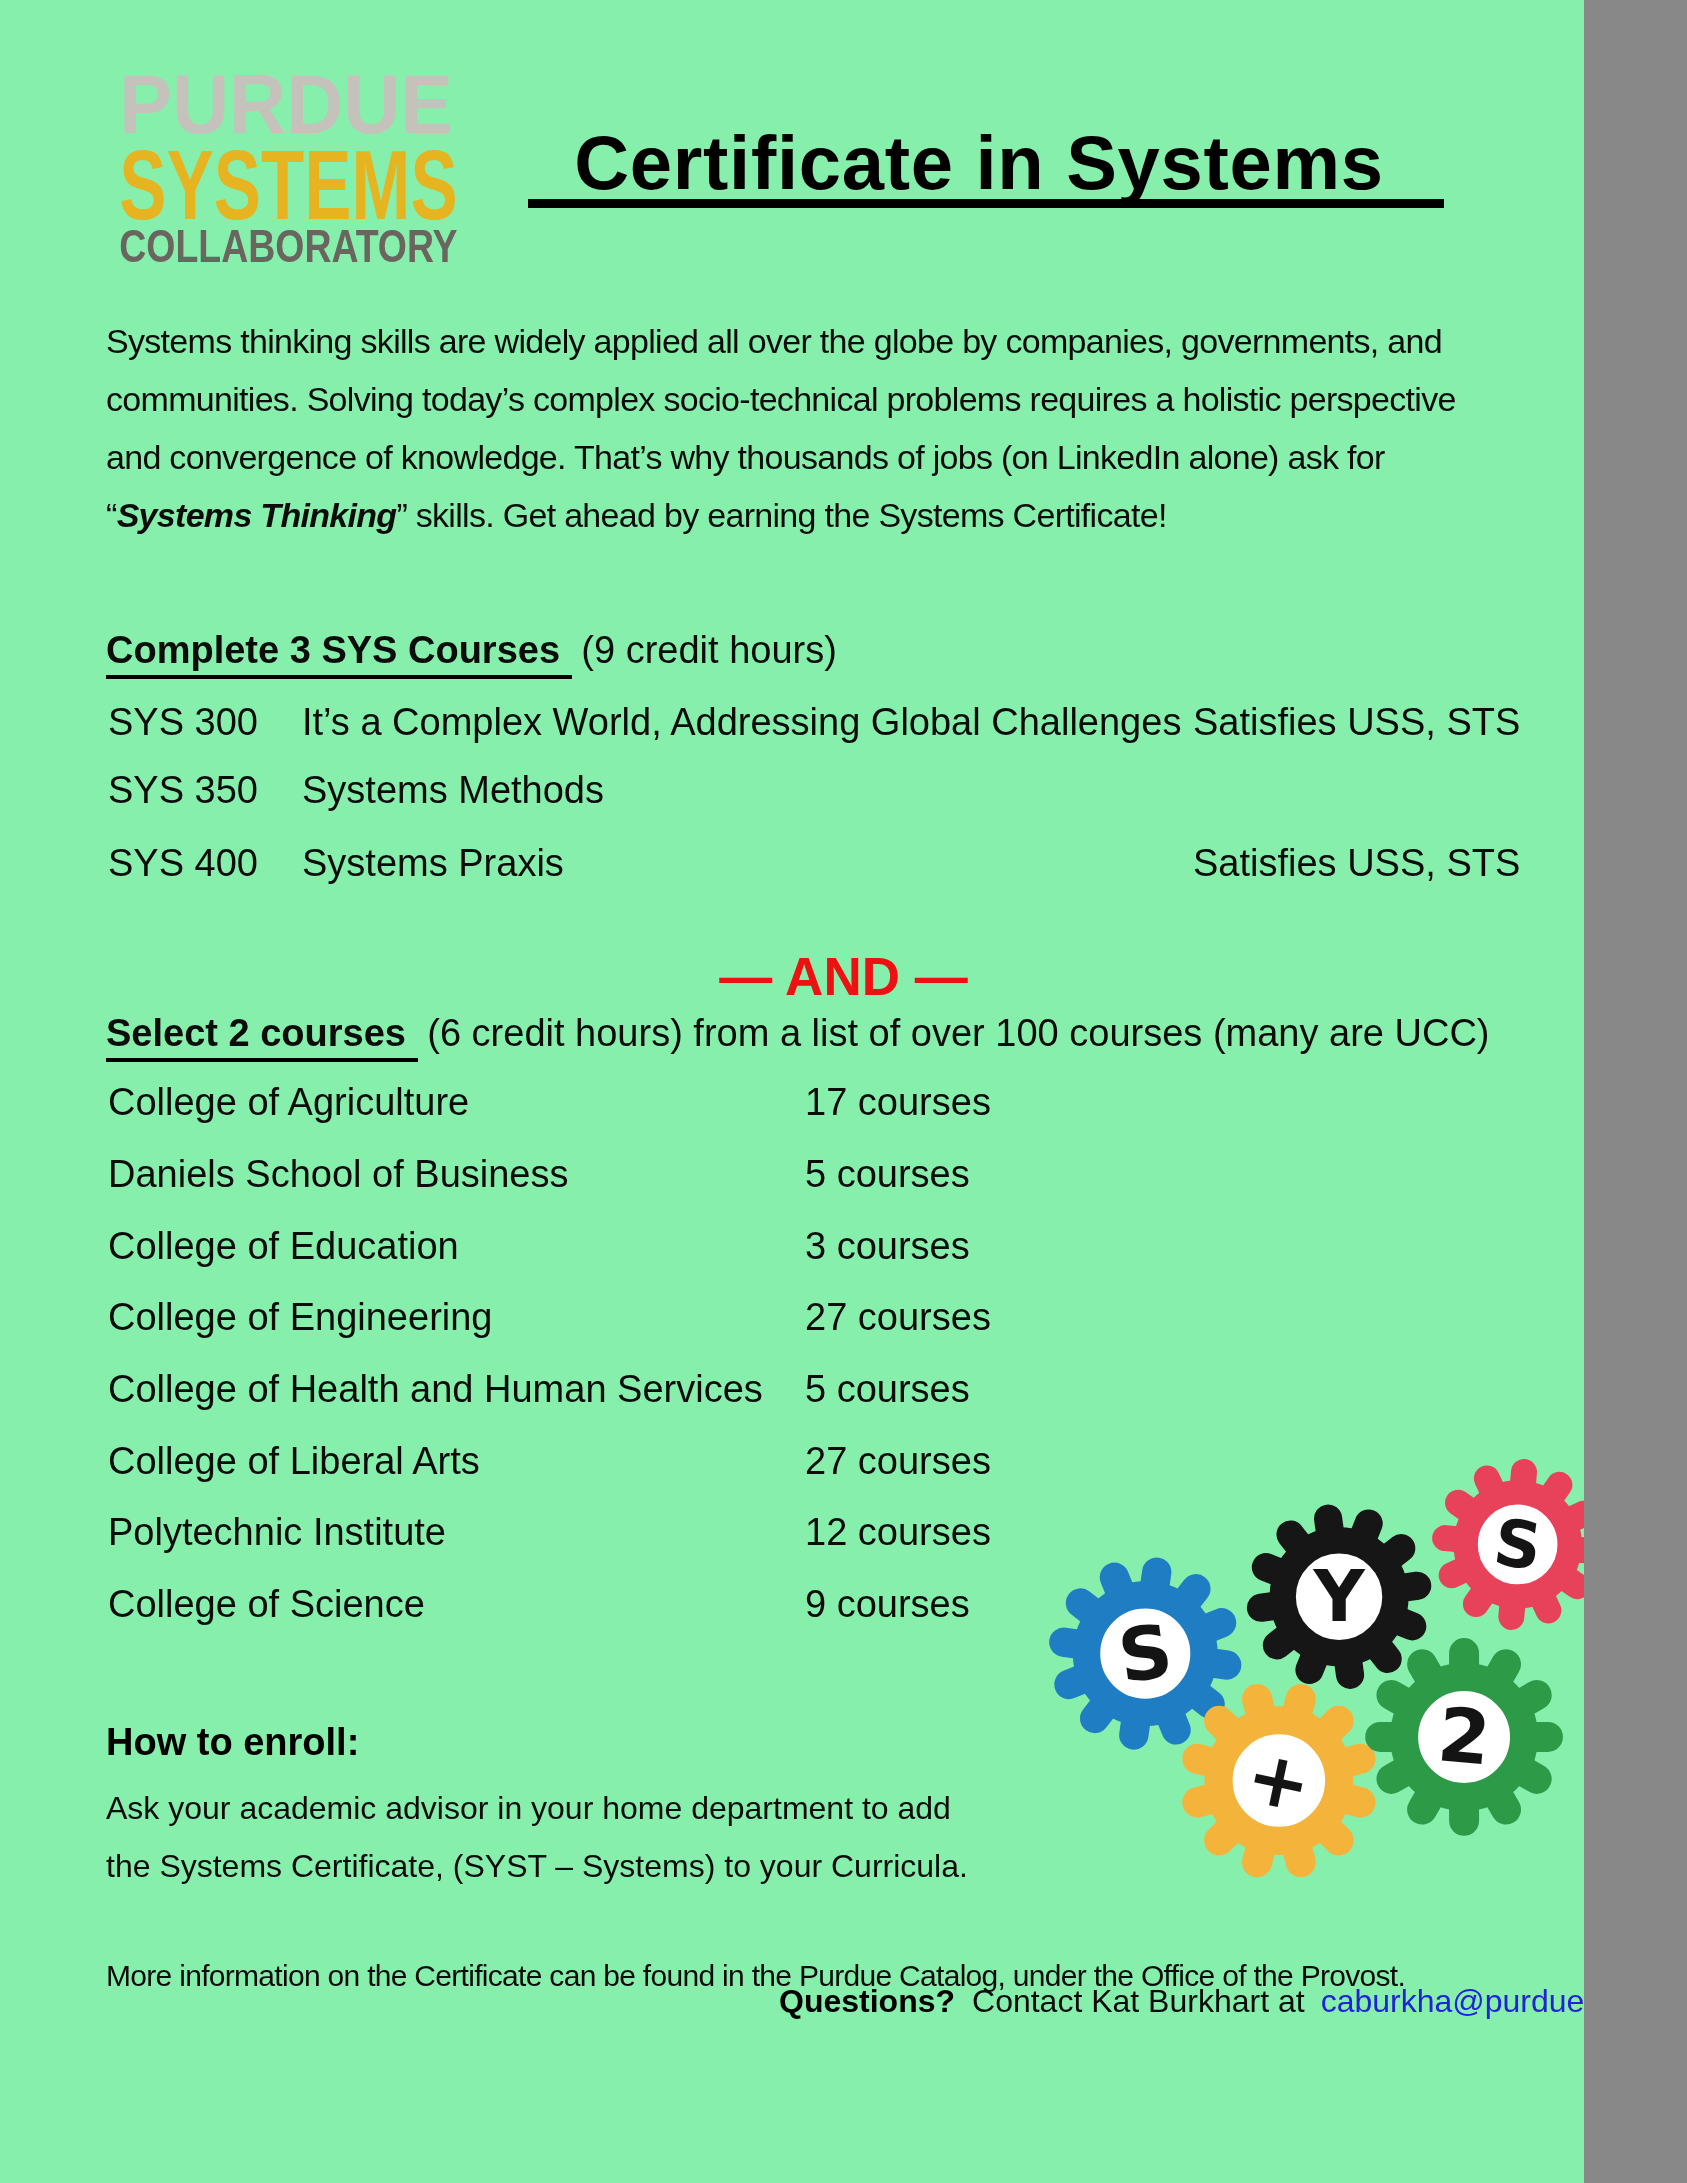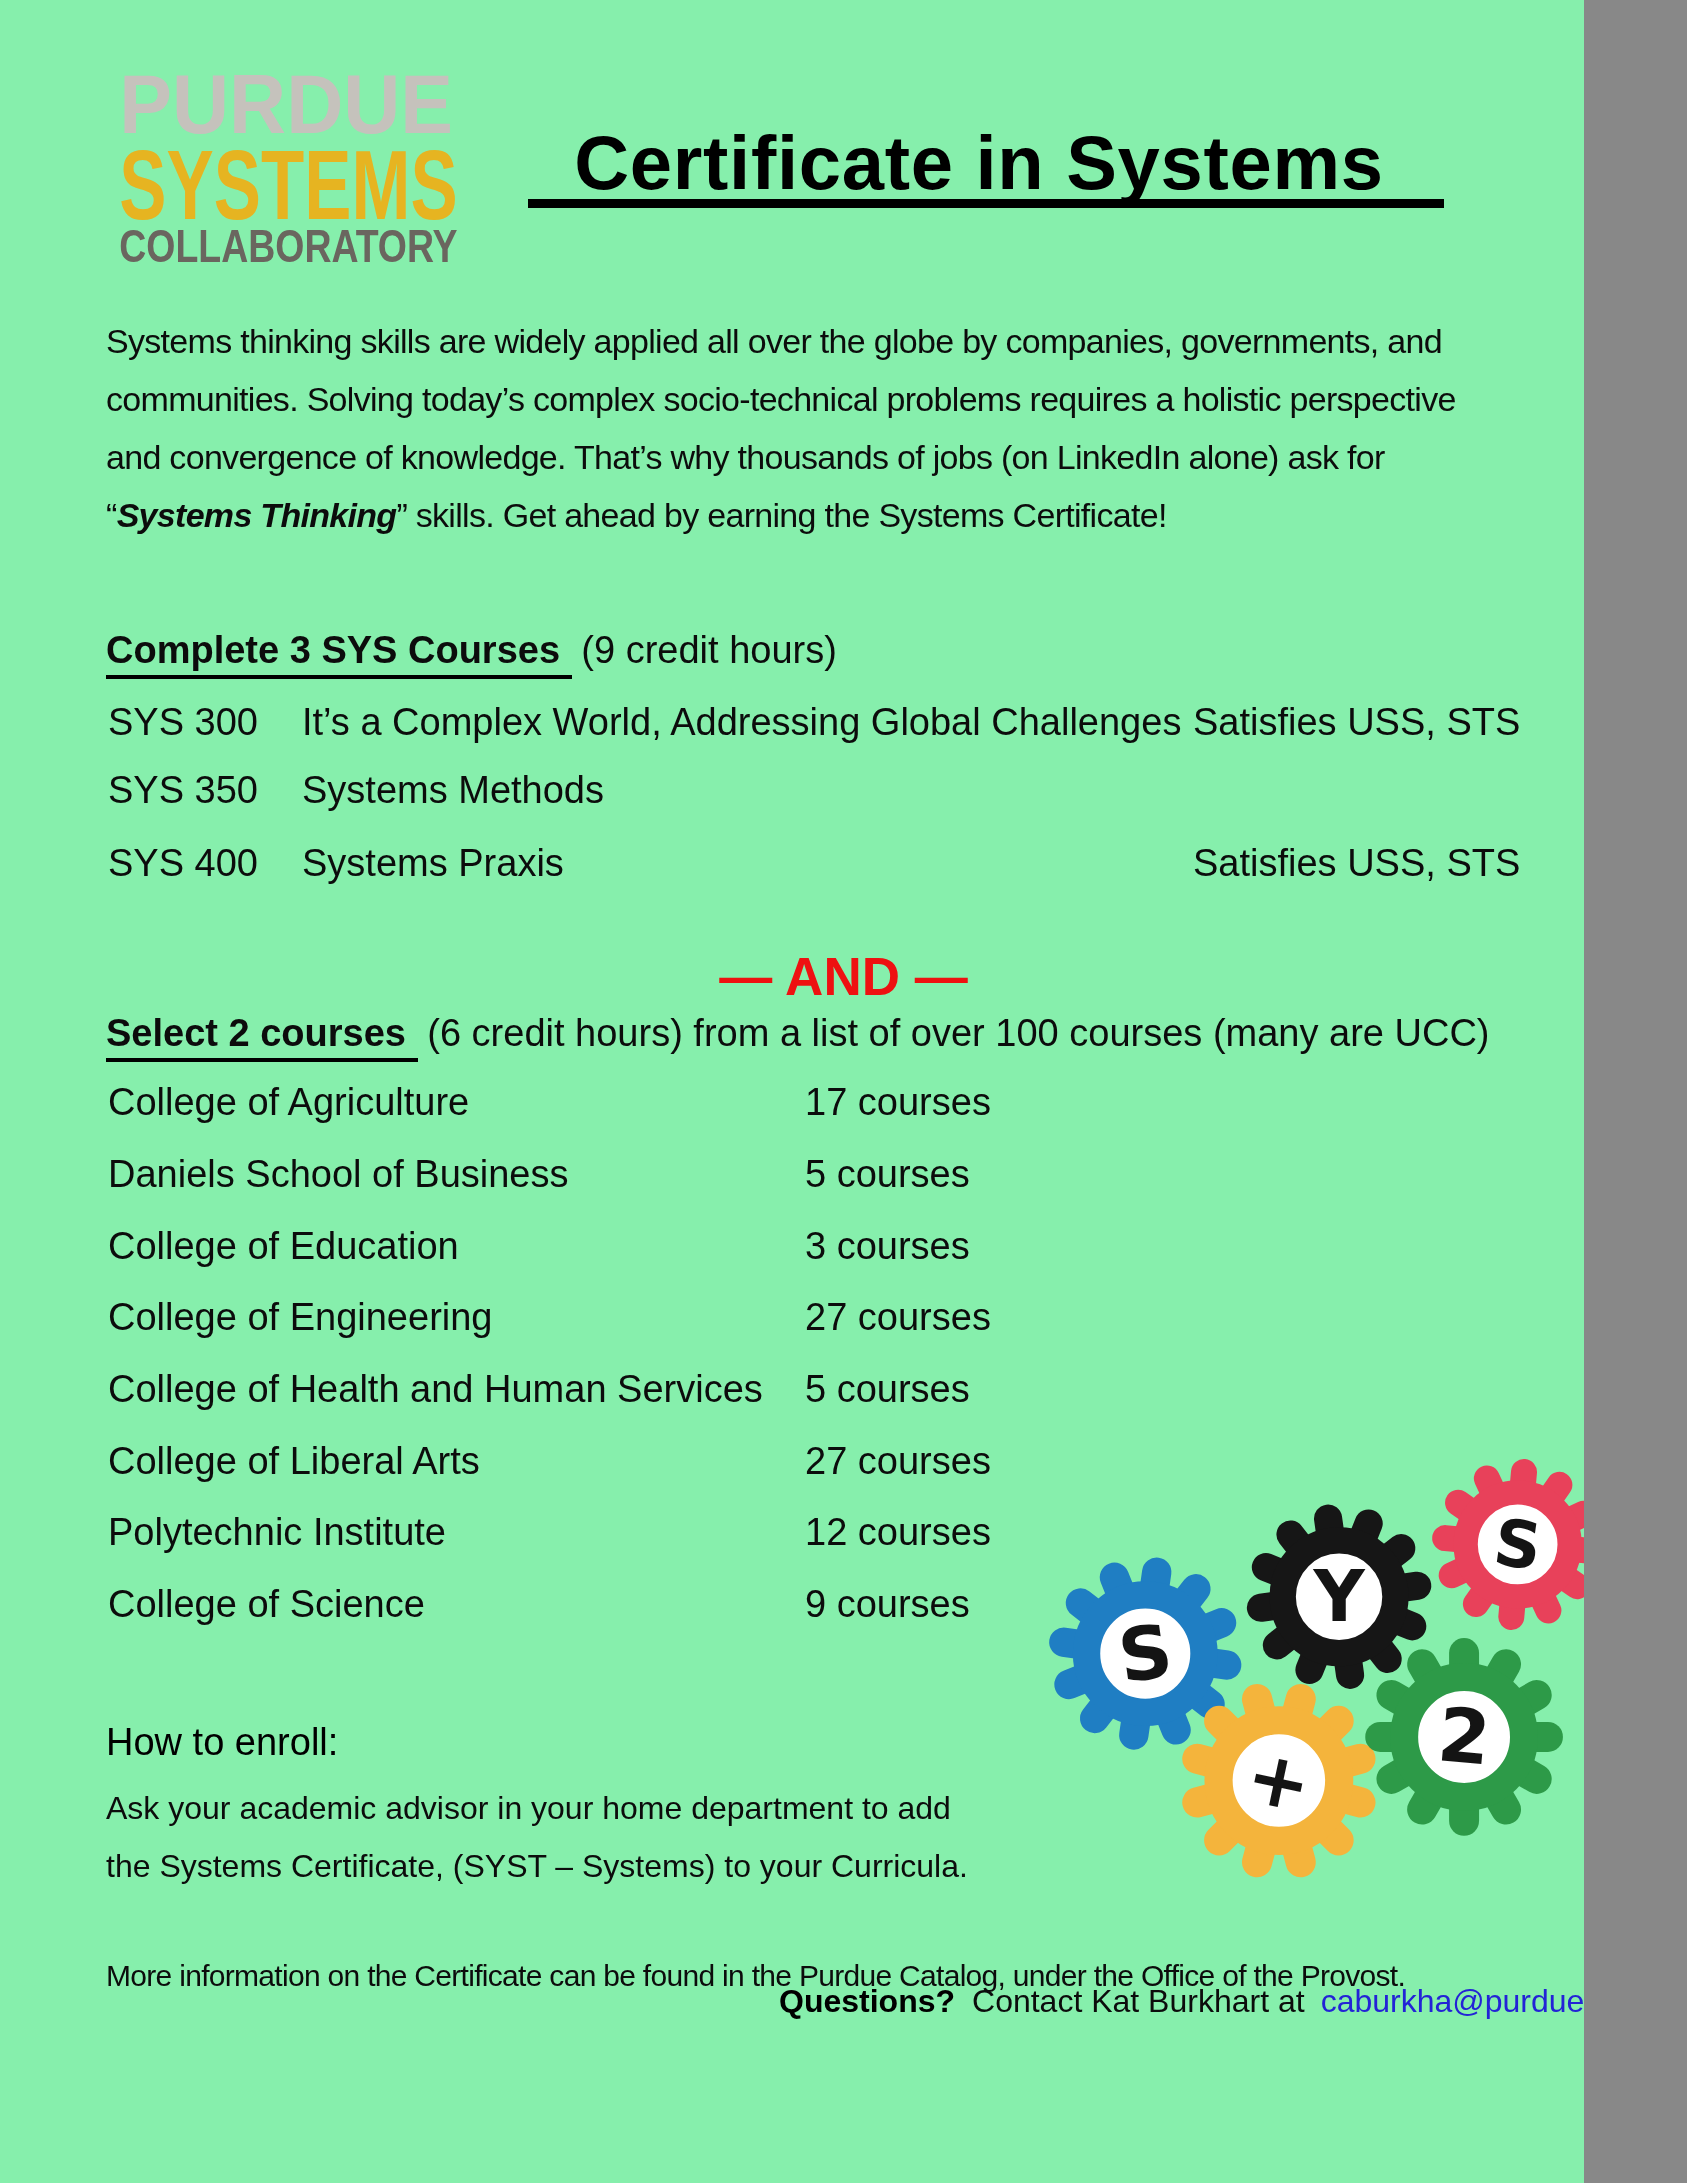--- a/index.html
+++ b/index.html
@@ -34,21 +34,21 @@
   .row57{left:0;width:1687px;font-size:38px;color:#0c0c0c;}
   .col-code{position:absolute;left:108px;}
   .col-title{position:absolute;left:302px;}
   .col-note{position:absolute;left:1193px;}
   .col-name{position:absolute;left:108px;}
   .col-count{position:absolute;left:805px;}
   .and-divider{
     left:0;width:1687px;text-align:center;
     font-size:53px;font-weight:bold;
   }
-  .enroll-heading{left:106px;font-size:38px;font-weight:normal;color:#000;}
+  .enroll-heading{left:106px;font-size:38px;font-weight:bold;color:#000;}
   .enroll-line{left:106px;font-size:32px;color:#0c0c0c;}
   .moreinfo-line{left:106px;font-size:30px;letter-spacing:-0.7px;color:#0c0c0c;margin-top:39px;}
   .footer-line{top:1983px;font-size:32px;}
   .footer-url{left:106px;font-weight:bold;}
   .footer-questions{left:779px;color:#0c0c0c;}
   .q-label{font-weight:bold;color:#000;}
   .contact-text{margin-left:17px;margin-top:32px;}
   .email-link{margin-left:16px;}
   a{text-decoration:none;}
   .gears-svg{position:absolute;left:1032px;top:1436px;}

